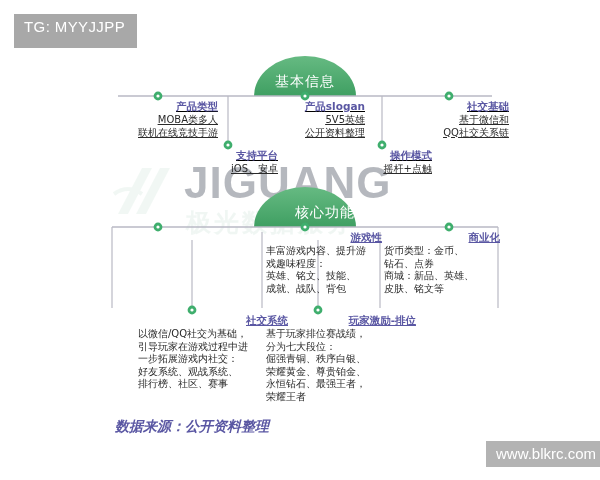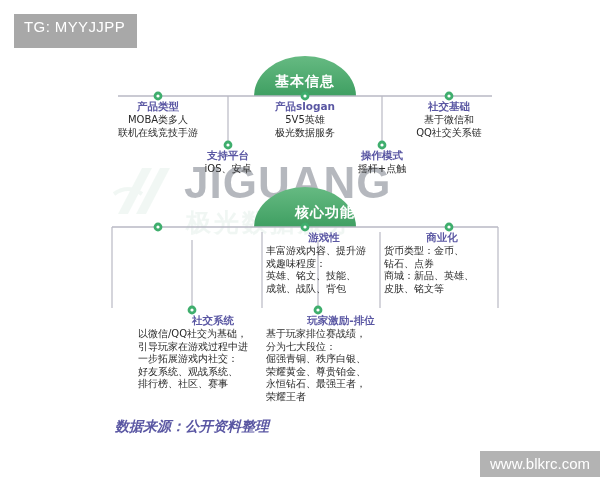--- a/index.html
+++ b/index.html
@@ -24,25 +24,25 @@
     color: #ffffff;
     font-size: 15px;
     letter-spacing: 0.4px;
     padding: 4px 12px 13px 10px;
     font-family: "Liberation Sans", sans-serif;
     z-index: 40;
   }
   .wm-site {
     position: absolute;
     right: 0px;
-    bottom: 3px;
+    bottom: 13px;
     background: #b3b3b3;
     color: #ffffff;
     font-size: 15px;
-    padding: 4px 10px 5px 10px;
+    padding: 4px 4px 5px 10px;
     font-family: "Liberation Sans", sans-serif;
     z-index: 40;
   }
 
   
   .brandmark {
     position: absolute;
     left: 112px;
     top: 158px;
     width: 390px;
@@ -101,21 +101,21 @@
     top: 0;
     width: 600px;
     height: 480px;
     z-index: 20;
   }
 
   .dome-label {
     position: absolute;
     color: #ffffff;
     font-size: 14px;
-    font-weight: bold;
+    font-weight: normal;
     letter-spacing: 1px;
     text-align: center;
     white-space: nowrap;
   }
 
   .node {
     position: absolute;
   }
   .node-title {
     color: #5a57a3;
@@ -124,21 +124,21 @@
     line-height: 13px;
     white-space: nowrap;
     margin-bottom: 1px;
   }
   .node-body {
     color: #2a2a2a;
     font-size: 10px;
     line-height: 12.5px;
     white-space: pre-line;
   }
-  .ta-center { text-align: center; }
+  .ta-center { text-align: right; text-decoration: underline; }
   .ta-left { text-align: left; }
 
   .source-note {
     position: absolute;
     left: 115px;
     top: 418px;
     color: #5a57a3;
     font-size: 14px;
     font-style: italic;
     font-weight: bold;
@@ -224,21 +224,21 @@
     </div>
 
     <div class="node ta-center" style="left:178px; top:149px; width:100px;">
       <div class="node-title">支持平台</div>
       <div class="node-body ta-center">iOS、安卓</div>
     </div>
 
     <div class="node ta-center" style="left:245px; top:100px; width:120px;">
       <div class="node-title">产品slogan</div>
       <div class="node-body ta-center">5V5英雄
-极光数据服务</div>
+公开资料整理</div>
     </div>
 
     <div class="node ta-center" style="left:389px; top:100px; width:120px;">
       <div class="node-title">社交基础</div>
       <div class="node-body ta-center">基于微信和
 QQ社交关系链</div>
     </div>
 
     <div class="node ta-center" style="left:332px; top:149px; width:100px;">
       <div class="node-title">操作模式</div>

